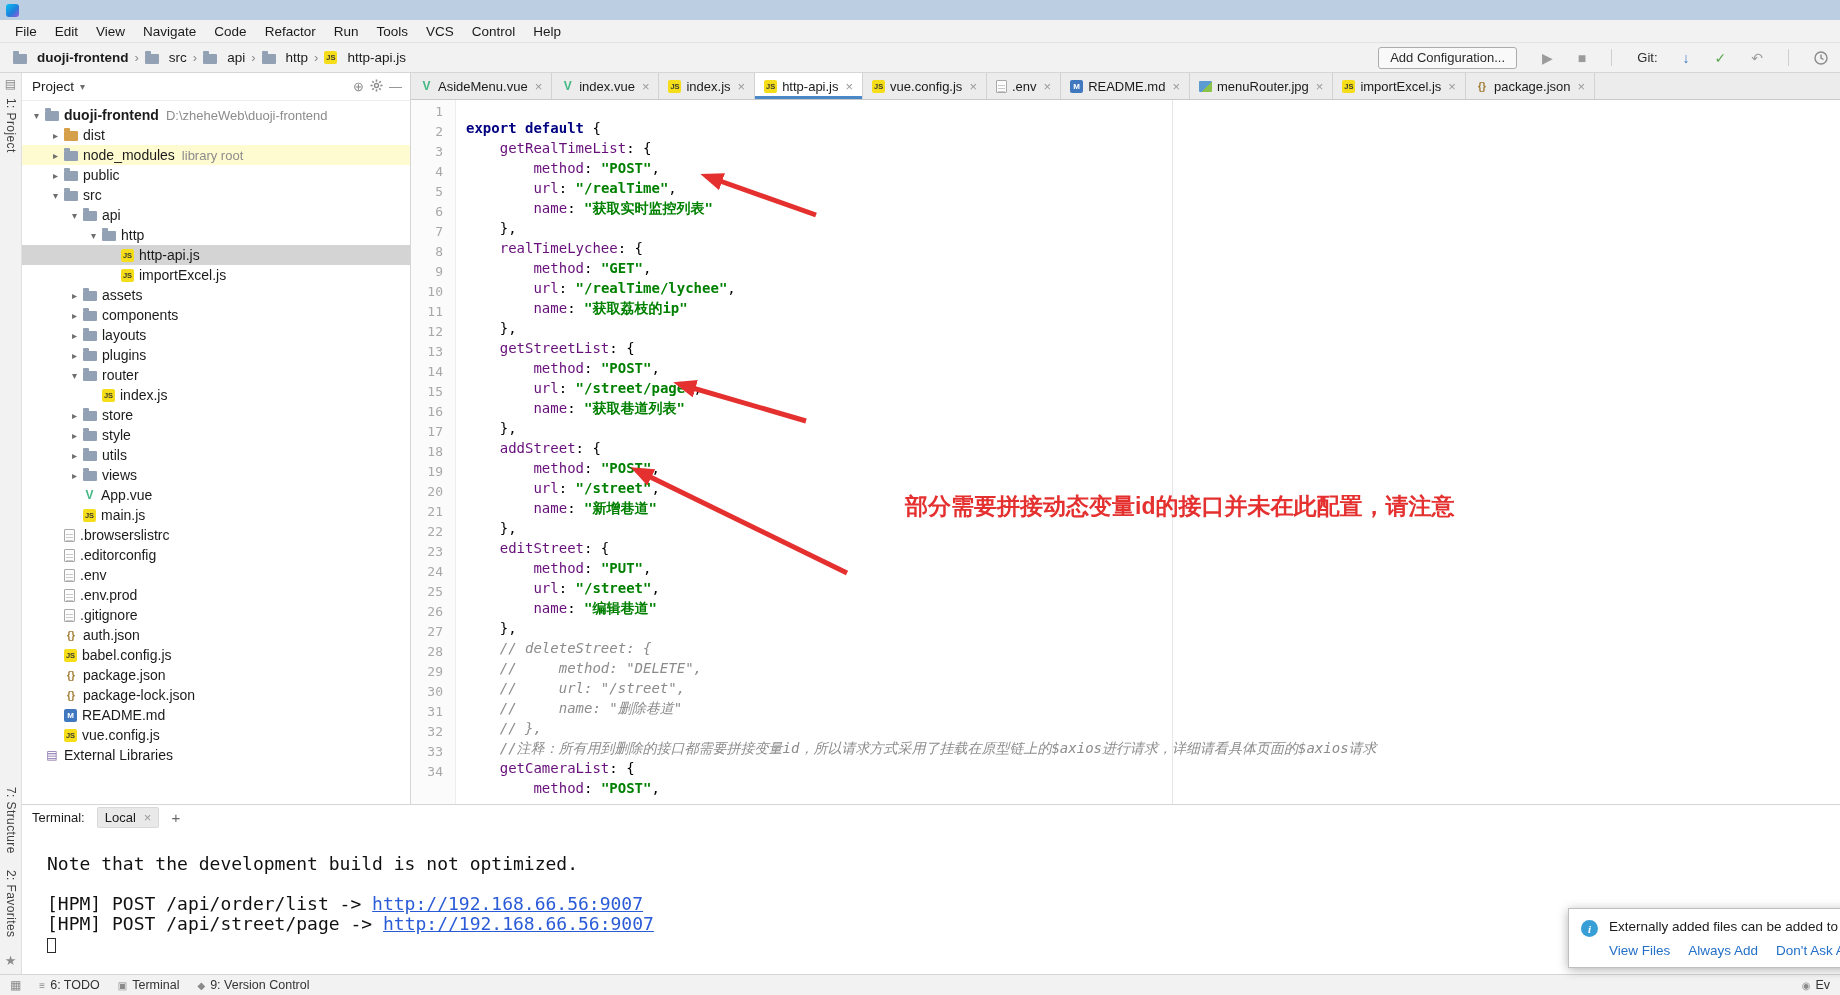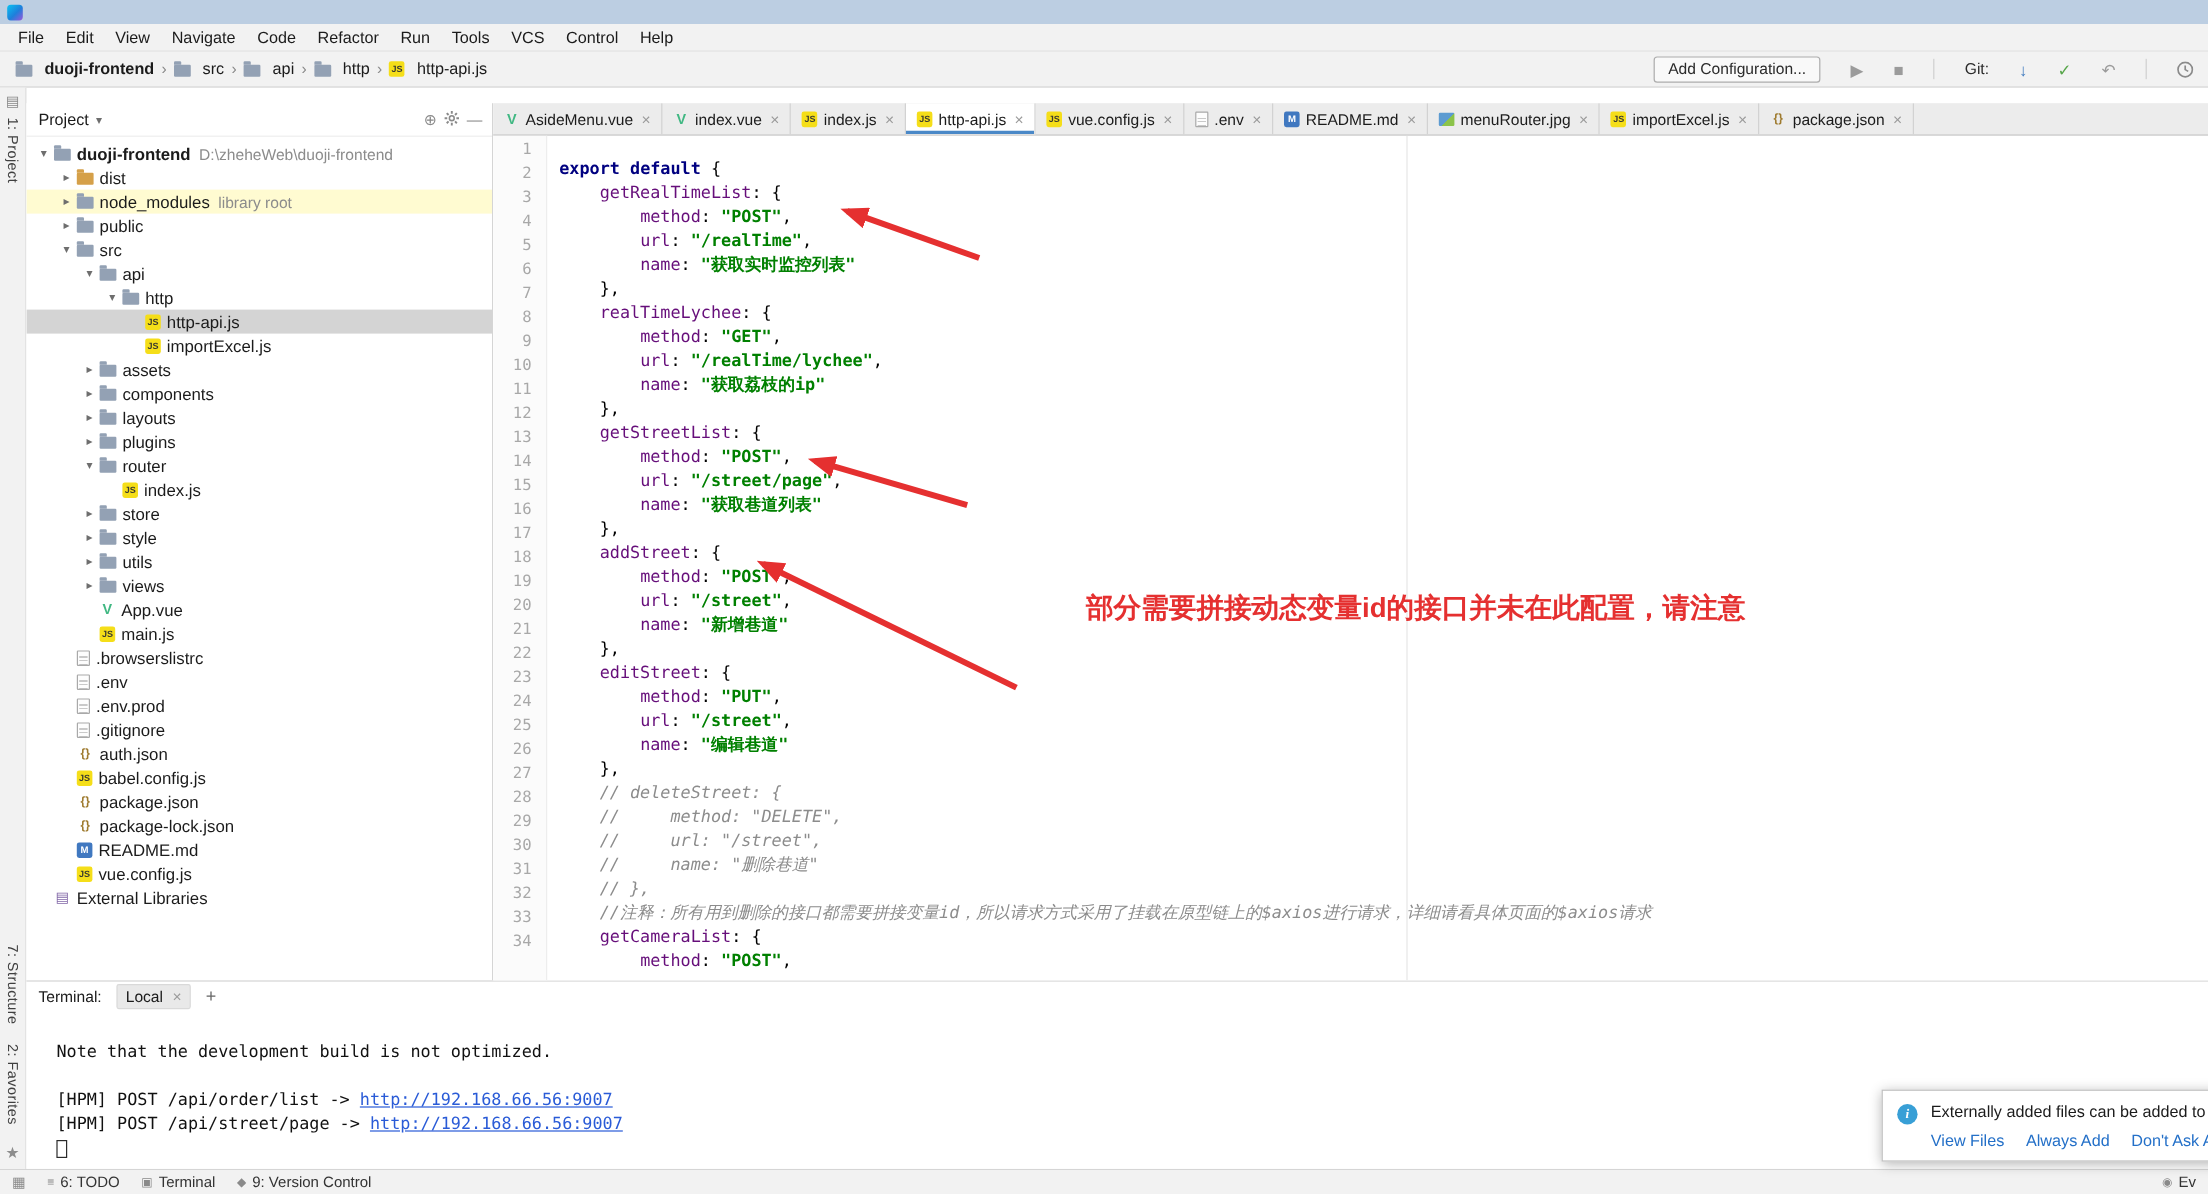--- a/index.html
+++ b/index.html
@@ -38,21 +38,21 @@
   
   #workspace { display:flex; height:901px; }
 
   
   #stripe { width:22px; background:#F2F2F2; border-right:1px solid #DFDFDF; display:flex; flex-direction:column; align-items:center; padding:5px 0 6px; flex:none; }
   .stripe-ic { color:#8A8A8A; font-size:12px; line-height:1; margin-bottom:8px; cursor:pointer; }
   .stripe-label { writing-mode:vertical-rl; font-size:12px; color:#3F3F3F; letter-spacing:.4px; cursor:pointer; white-space:nowrap; }
   .stripe-bottom { margin-top:auto; display:flex; flex-direction:column; align-items:center; gap:16px; }
   .stripe-star { color:#8D8D8D; font-size:13px; cursor:pointer; }
 
-  #right-col { flex:1; min-width:0; display:flex; flex-direction:column;margin-top:13px; }
+  #right-col { flex:1; min-width:0; display:flex; flex-direction:column; }
   #main-row { height:731px; display:flex; min-width:0; }
 
   
   #project-panel { width:389px; flex:none; border-right:1px solid #D5D5D5; display:flex; flex-direction:column; background:#FFFFFF; }
   #panel-header { height:28px; flex:none; display:flex; align-items:center; gap:6px; padding:0 8px 0 10px; font-size:13.5px; border-bottom:1px solid #EEEEEE; }
   .panel-caret { color:#6E6E6E; font-size:10px; }
   #panel-header .spacer { flex:1; }
   .ph-ic { color:#8A8A8A; font-size:13px; cursor:pointer; line-height:1; }
   #tree { flex:1; overflow:hidden; padding-top:4px; font-size:14px; }
   .tree-row { height:20px; display:flex; align-items:center; white-space:nowrap; cursor:pointer; }
@@ -99,21 +99,21 @@
   .tk-prop { color:#660E7A; }
   .tk-str { color:#008000; font-weight:bold; }
   .tk-com { color:#8C8C8C; font-style:italic; }
   #margin-guide { position:absolute; top:0; bottom:0; left:761px; width:1px; background:#E6E6E6; }
 
   
   #terminal-panel { flex:1; min-height:0; border-top:1px solid #D5D5D5; background:#FFF; display:flex; flex-direction:column; }
   #terminal-header { height:25px; flex:none; display:flex; align-items:center; gap:12px; padding-left:10px; font-size:13px; }
   .term-tab { display:flex; align-items:center; gap:6px; padding:2px 7px; background:#E9E9E9; border:1px solid #D9D9D9; border-radius:2px; cursor:pointer; }
   .term-plus { color:#666; font-size:15px; cursor:pointer; }
-  #terminal-body { flex:1; padding:24px 0 0 25px; font-family:"DejaVu Sans Mono", monospace; font-size:14px; line-height:20px; color:#111; overflow:hidden; }
+  #terminal-body { flex:1; padding:24px 0 0 25px; font-family:"DejaVu Sans Mono", monospace; font-size:18px; line-height:20px; color:#111; overflow:hidden; }
   .term-line { min-height:20px; white-space:pre; }
   .tt-pl { color:#111; }
   .tt-cmd { color:#0097A7; }
   .tt-link { color:#2A5BD7; text-decoration:underline; cursor:pointer; }
   .tt-cursor { display:inline-block; width:9px; height:15px; border:1.5px solid #2B2B2B; vertical-align:middle; }
 
   
   #statusbar { height:21px; border-top:1px solid #D5D5D5; background:#F2F2F2; display:flex; align-items:center; gap:18px; padding:0 10px; font-size:12.5px; color:#333; }
   .corner-ic { color:#8A8A8A; font-size:12px; cursor:pointer; }
   .status-item { display:flex; align-items:center; gap:5px; cursor:pointer; }
@@ -344,20 +344,25 @@
             </div>
             <div class="tree-row" style="padding-left: 44px;">
               <span class="chev"></span>
               <span class="ic ic-js">JS</span>
               <span class="tree-label">main.js</span>
             </div>
             <div class="tree-row" style="padding-left: 25px;">
               <span class="chev"></span>
               <span class="ic ic-text"></span>
               <span class="tree-label">.browserslistrc</span>
+            </div>
+            <div class="tree-row" style="padding-left: 25px;">
+              <span class="chev"></span>
+              <span class="ic ic-text"></span>
+              <span class="tree-label">.editorconfig</span>
             </div>
             <div class="tree-row" style="padding-left: 25px;">
               <span class="chev"></span>
               <span class="ic ic-text"></span>
               <span class="tree-label">.env</span>
             </div>
             <div class="tree-row" style="padding-left: 25px;">
               <span class="chev"></span>
               <span class="ic ic-text"></span>
               <span class="tree-label">.env.prod</span>

